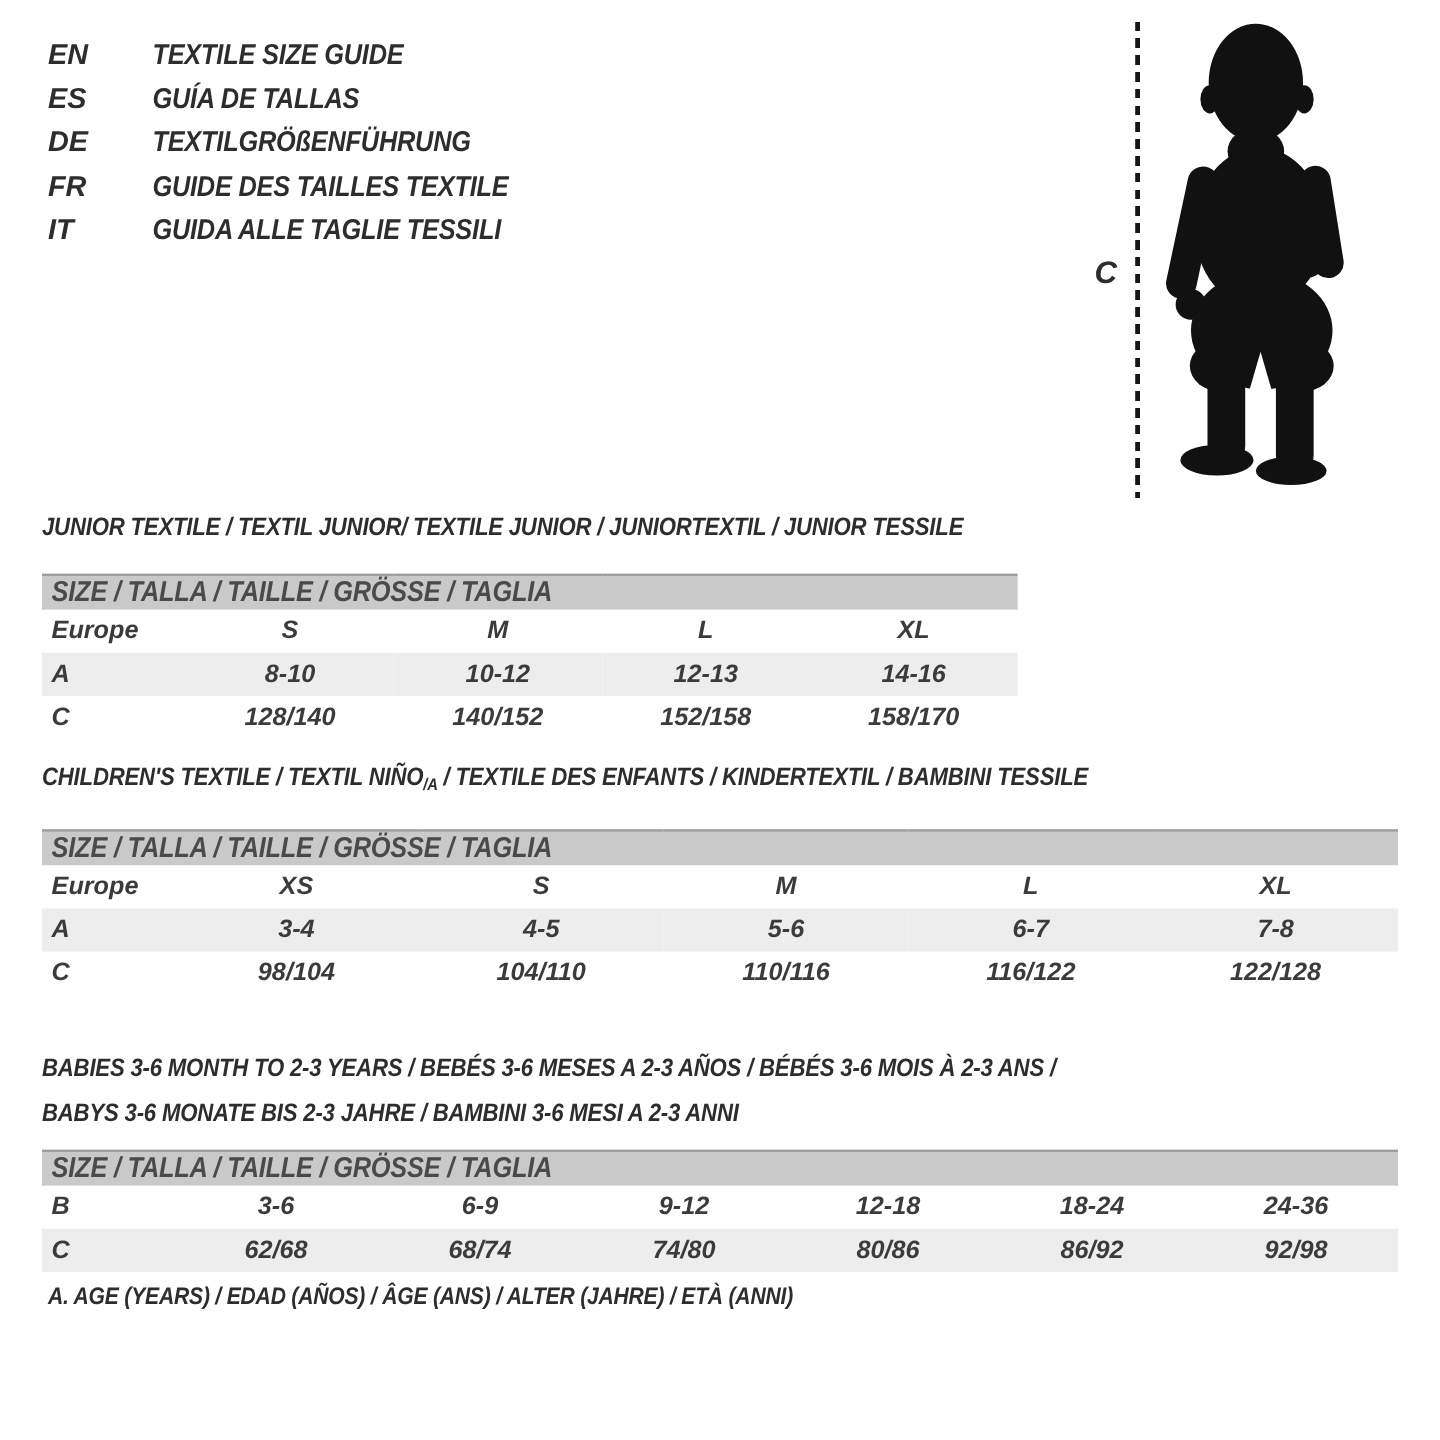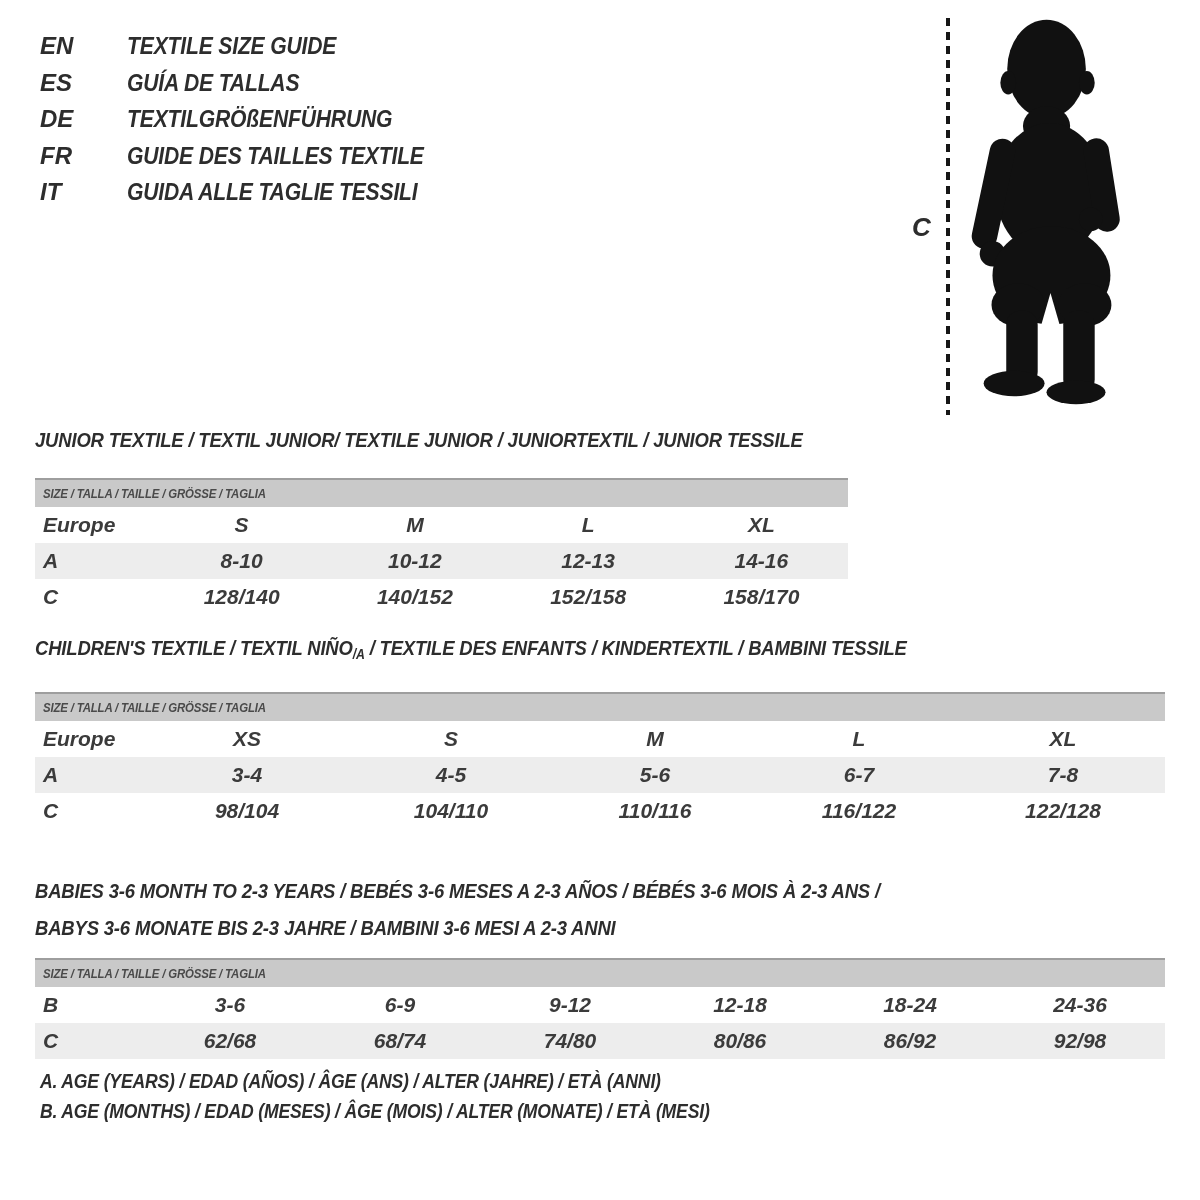--- a/index.html
+++ b/index.html
@@ -26,21 +26,21 @@
 
   
   .section{position:absolute;}
   .tbl-title{font-size:21px;line-height:26px;margin-bottom:25px;white-space:nowrap;}
   .tbl-title .sub{font-size:14px;vertical-align:-4px;}
   .tbl-title-2l{font-size:21px;line-height:37px;margin-bottom:12px;white-space:nowrap;margin-top:32px;}
   table.size-table{width:100%;border-collapse:collapse;table-layout:fixed;color:#3b3b3b;}
   table.size-table td{padding:0;vertical-align:middle;text-align:center;font-size:20px;font-weight:700;}
   tr.bar td{
     background:#c9c9c9;border-top:2px solid #9e9e9e;height:27px;
-    text-align:left;padding-left:8px;font-size:13px;color:#4a4a4a;
+    text-align:left;padding-left:8px;font-size:24px;color:#4a4a4a;
   }
   tr.cols td, tr.datarow td{height:36px;font-size:21px;}
   td.lft{text-align:left !important;padding-left:8px !important;}
   tr.shaded td{background:#ededed;}
 
   
   #legend{position:absolute;left:40px;top:1066px;font-size:20px;}
   .legend-line{line-height:30px;white-space:nowrap;}
 </style>
 </head>
@@ -217,16 +217,15 @@
         <td>80/86</td>
         <td>86/92</td>
         <td>92/98</td>
       </tr>
       </tbody>
     </table>
   </div>
 
   <div id="legend">
     <div class="legend-line"><span class="condensed">A. AGE (YEARS) / EDAD (AÑOS) / ÂGE (ANS) / ALTER (JAHRE) / ETÀ (ANNI)</span></div>
-    <div class="legend-line"><span class="condensed">B. AGE (MONTHS) / EDAD (MESES) / ÂGE (MOIS) / ALTER (MONATE) / ETÀ (MESI)</span></div>
   </div>
 
 </div>
 
 </body></html>

